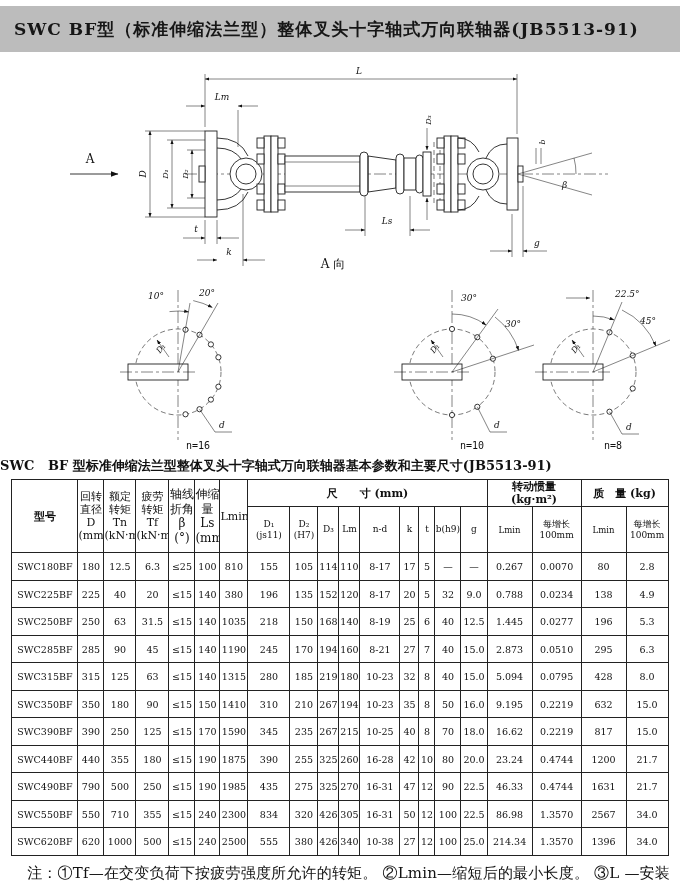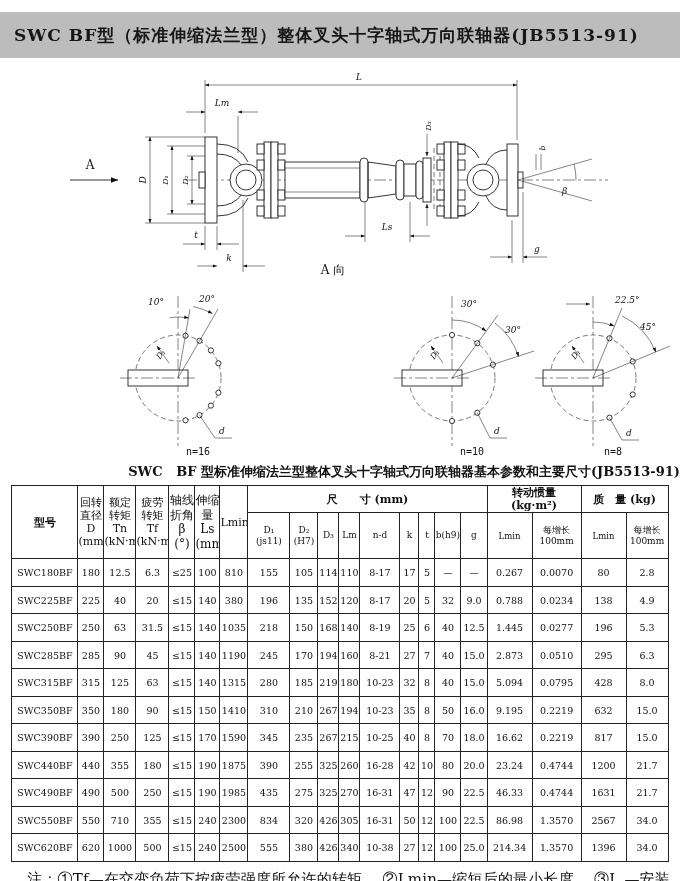--- a/index.html
+++ b/index.html
@@ -1,30 +1,30 @@
 <!DOCTYPE html>
 <html style="--banner-bg: #bcbcbc;"><head>
 <meta charset="utf-8">
 <style>
   html,body{margin:0;padding:0;background:#fff;}
   .page{width:680px;height:881px;background:#fff;position:relative;overflow:hidden;
         font-family:"DejaVu Serif", "Liberation Serif", serif;color:#111;}
-  .banner{margin-top:12px;height:46px;line-height:46px;background:var(--banner-bg,#bcbcbc);
+  .banner{margin-top:6px;height:46px;line-height:46px;background:var(--banner-bg,#bcbcbc);
           font-weight:bold;font-size:17px;padding-left:14px;letter-spacing:1px;color:#161616;}
   svg{display:block;}
   .ln{fill:none;stroke:#1f1f1f;stroke-width:0.9;}
   .fw{fill:#fff;stroke:#1f1f1f;stroke-width:0.9;}
   .thin{fill:none;stroke:#1f1f1f;stroke-width:0.55;}
   .cl{fill:none;stroke:#1f1f1f;stroke-width:0.55;stroke-dasharray:12 3 3 3;}
   .dash{fill:none;stroke:#1f1f1f;stroke-width:0.6;stroke-dasharray:5 3;}
   text.dim{font:italic 9px "DejaVu Serif",serif;fill:#111;}
   text.dim2{font:italic 8px "DejaVu Serif",serif;fill:#111;}
   text.cap{font:10px "DejaVu Sans Mono",monospace;fill:#111;}
   text.big{font:12px "DejaVu Serif",serif;fill:#111;}
-  .table-title{text-align:right;font-weight:bold;font-size:13px;margin:5px 0 4px 0;white-space:pre;}
+  .table-title{text-align:left;font-weight:bold;font-size:13px;margin:5px 0 4px 0;white-space:pre;}
   table{border-collapse:collapse;table-layout:fixed;margin:0 auto;width:656px;border:1.5px solid #111;}
   th,td{border:1px solid #222;text-align:center;vertical-align:middle;padding:0;overflow:hidden;}
   thead th{font-weight:normal;font-size:9px;line-height:1.2;white-space:pre-line;}
   thead tr.grp th{height:24px;font-size:11px;font-weight:bold;}
   thead th.modelh{font-size:12px;font-weight:bold;}
   thead th.small{font-size:8.5px;}
   tbody td{font-size:9.5px;height:26.5px;}
   .note{font-size:15px;margin:8px 10px 0 12px;letter-spacing:0.2px;text-align:right;}
 </style>
 </head>
@@ -520,21 +520,21 @@
           <td>10</td>
           <td>80</td>
           <td>20.0</td>
           <td>23.24</td>
           <td>0.4744</td>
           <td>1200</td>
           <td>21.7</td>
         </tr>
         <tr>
           <td>SWC490BF</td>
-          <td>490</td>
+          <td>790</td>
           <td>500</td>
           <td>250</td>
           <td>≤15</td>
           <td>190</td>
           <td>1985</td>
           <td>435</td>
           <td>275</td>
           <td>325</td>
           <td>270</td>
           <td>16-31</td>

